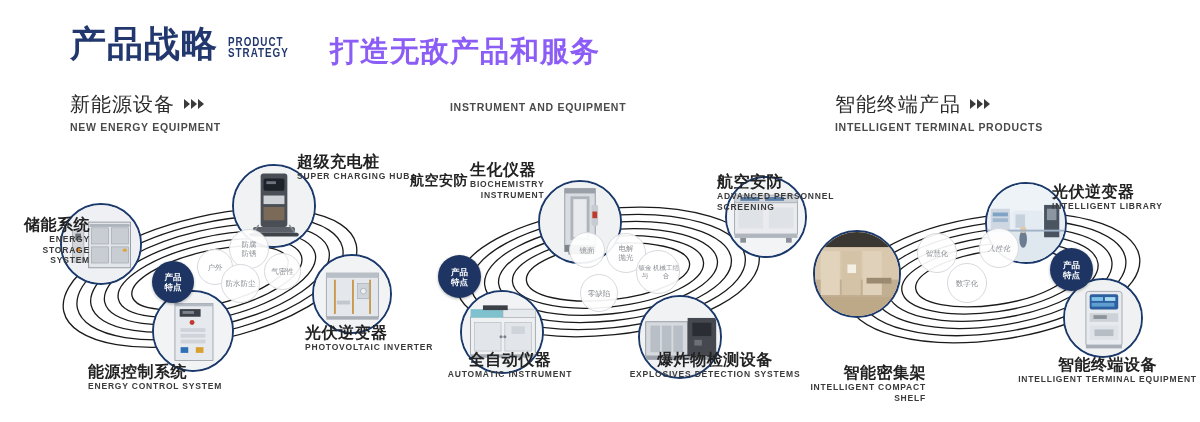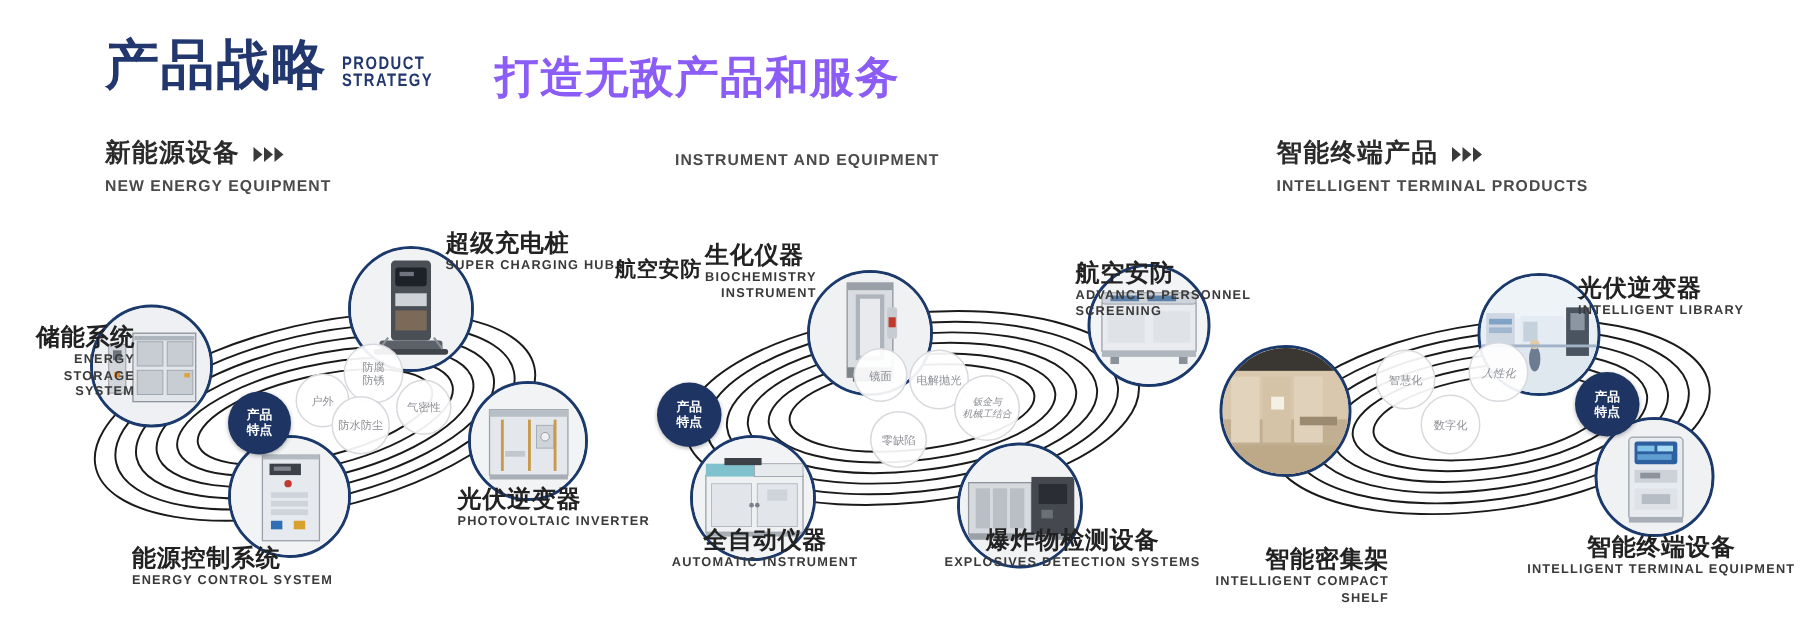--- a/index.html
+++ b/index.html
@@ -30,21 +30,21 @@
     position:absolute;left:330px;top:37px;
     font-size:29px;font-weight:bold;color:#8b5cf6;
     letter-spacing:1px;line-height:1;
     font-family:"DejaVu Sans",sans-serif;
   }
 
   
   .sect{position:absolute;}
   .sect-row{display:flex;align-items:center;}
   .sect-cn{
-    font-size:17px;font-weight:bold;color:#2b2b2b;
+    font-size:20px;font-weight:normal;color:#2b2b2b;
     letter-spacing:1px;line-height:1;
     font-family:"DejaVu Sans",sans-serif;
   }
   .chev{margin-left:9px;display:flex;align-items:center;gap:1px;}
   .chev i{
     display:block;width:0;height:0;
     border-top:5px solid transparent;
     border-bottom:5px solid transparent;
     border-left:6px solid #3a3a3a;
   }
@@ -122,21 +122,21 @@
           <i></i>
         </span>
     </div>
     <div class="sect-en">NEW ENERGY EQUIPMENT</div>
   </div>
 
   <div class="sect" style="left:450px;top:94px;">
     <div class="sect-en">INSTRUMENT AND EQUIPMENT</div>
   </div>
 
-  <div class="sect" style="left:835px;top:94px;margin-left:16px;">
+  <div class="sect" style="left:835px;top:94px;">
     <div class="sect-row">
       <span class="sect-cn">智能终端产品</span>
       <span class="chev">
           <i></i>
           <i></i>
           <i></i>
         </span>
     </div>
     <div class="sect-en">INTELLIGENT TERMINAL PRODUCTS</div>
   </div>
@@ -332,26 +332,26 @@
 
     <div class="bub core" style="left:38px;top:105px;width:43px;height:43px;flex-direction:column;">
       <span>产品</span>
       <span>特点</span>
     </div>
 
     <div class="bub" style="left:169px;top:82px;width:36px;height:36px;">
       <span>镜面</span>
     </div>
 
-    <div class="bub" style="left:206px;top:83px;width:40px;height:40px;flex-direction:row;">
+    <div class="bub" style="left:206px;top:83px;width:40px;height:40px;flex-direction:column;">
       <span>电解</span>
       <span>抛光</span>
     </div>
 
-    <div class="bub" style="left:236px;top:100px;width:44px;height:44px;flex-direction:column;font-size:6.5px;line-height:8px;font-style:italic;">
+    <div class="bub" style="left:236px;top:100px;width:44px;height:44px;flex-direction:row;font-size:6.5px;line-height:8px;">
       <span>钣金与</span>
       <span>机械工结合</span>
     </div>
 
     <div class="bub" style="left:180px;top:124px;width:38px;height:38px;">
       <span>零缺陷</span>
     </div>
   </div>
 
   <div class="cap small" style="left:410px;top:172px;">

